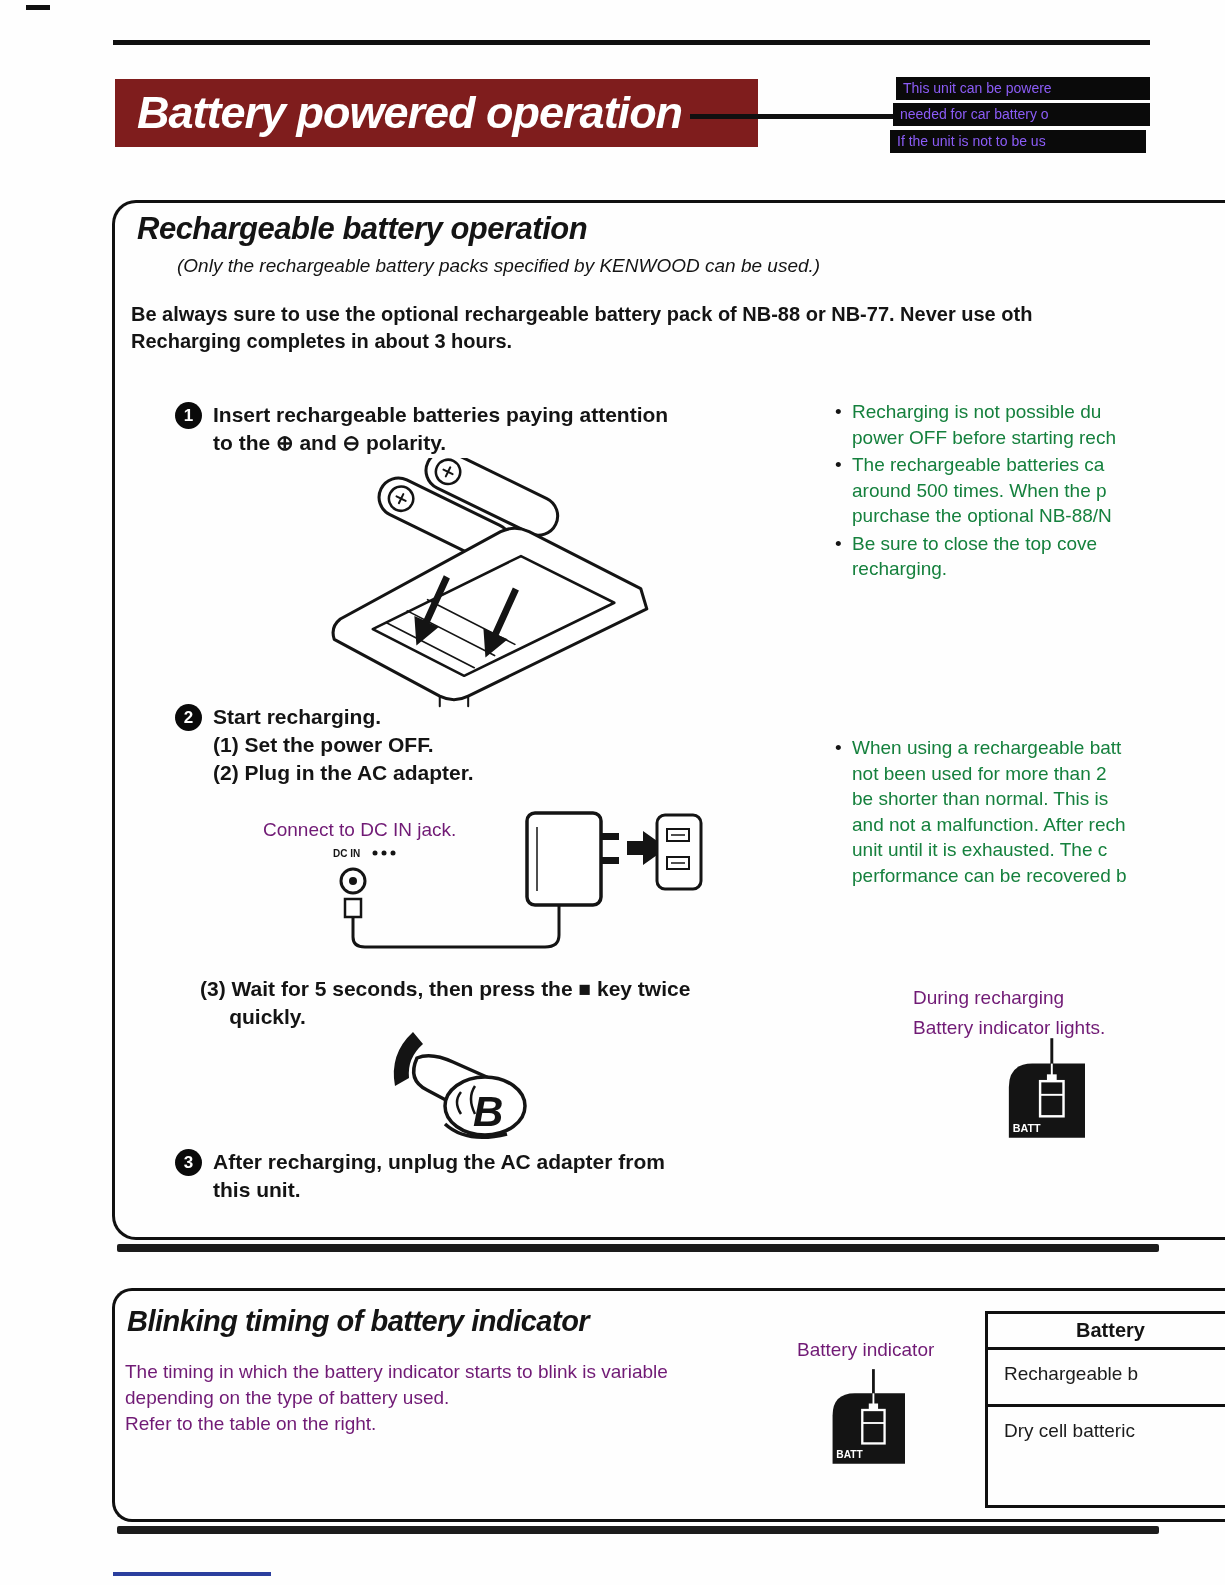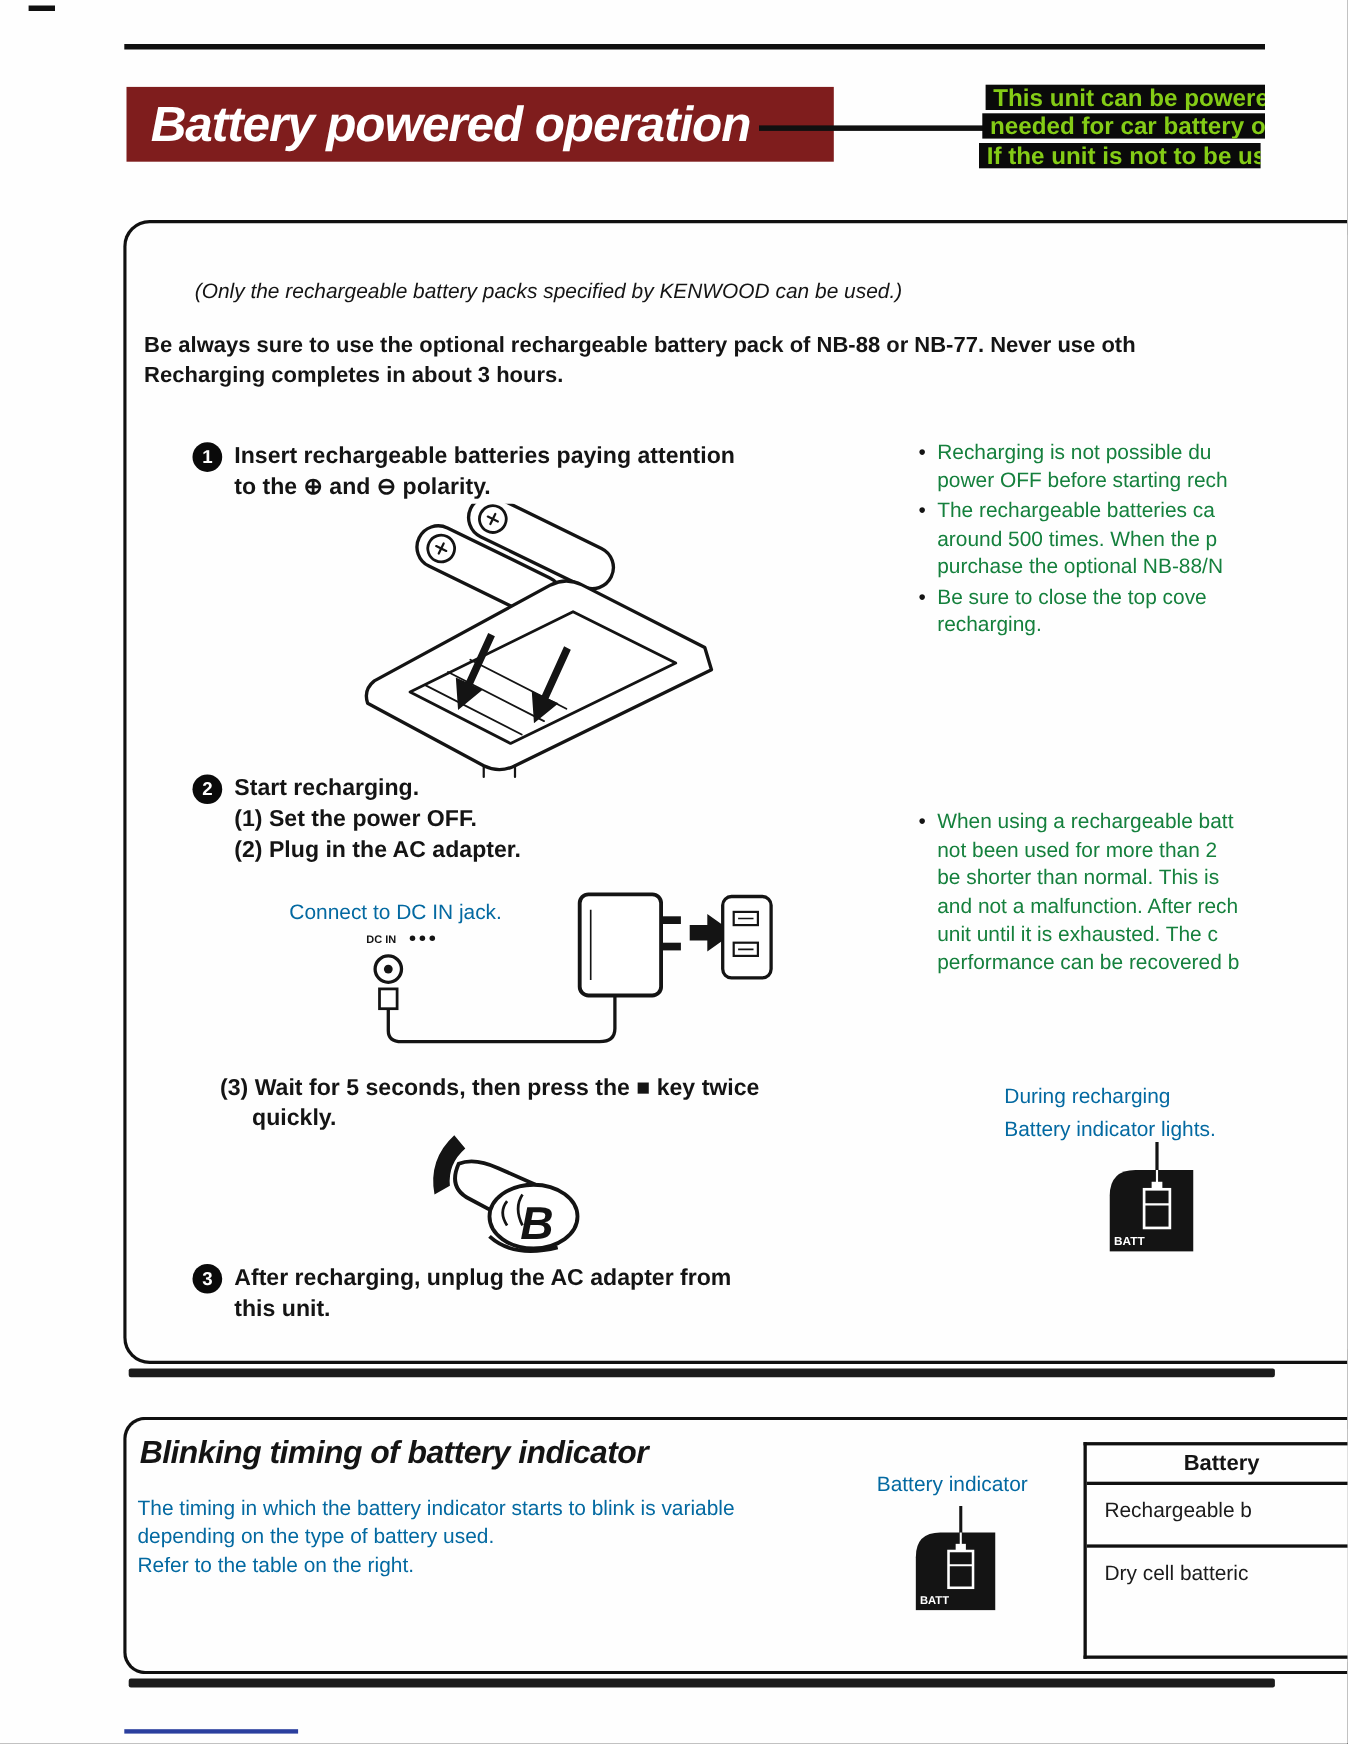--- a/index.html
+++ b/index.html
@@ -12,40 +12,40 @@
   .band { position: absolute; background: #1c1c1c; border-radius: 2px; }
   .banner {
     position: absolute; left: 115px; top: 79px; width: 643px; height: 68px;
     background: #7f1d1d; display: flex; align-items: center;
   }
   .banner-title {
     color: #fff; font-style: italic; font-weight: bold; font-size: 45px;
     letter-spacing: -1px; padding-left: 22px; white-space: nowrap;
   }
   .note {
-    position: absolute; height: 23px; background: #0a0a0a; color: #84cc16;
-    font-weight: bold; font-size: 22px; line-height: 23px; padding-left: 7px;
+    position: absolute; height: 23px; background: #0a0a0a; color: #8b5cf6;
+    font-weight: normal; font-size: 14px; line-height: 23px; padding-left: 7px;
     white-space: nowrap; overflow: hidden;
   }
   .panel { position: absolute; border: 3px solid #101010; border-right: none; }
   .sec-title { position: absolute; font-style: italic; font-weight: bold; font-size: 31px; letter-spacing: -0.5px; white-space: nowrap; }
   .sec-sub   { position: absolute; font-style: italic; font-weight: normal; font-size: 19px; white-space: nowrap; margin-left: 44px; }
   .intro     { position: absolute; font-weight: bold; font-size: 20px; line-height: 27px; white-space: pre-wrap; }
   .steprow   { position: absolute; display: flex; gap: 11px; align-items: flex-start; }
   .stepnum {
     flex: 0 0 27px; width: 27px; height: 27px; border-radius: 50%;
     background: #0a0a0a; color: #fff; font-weight: bold; font-size: 17px;
     line-height: 27px; text-align: center; margin-top: 1px;
   }
   .steptext { font-weight: bold; font-size: 21px; line-height: 28px; white-space: pre-wrap; }
   .bullets  { position: absolute; display: flex; flex-direction: column; gap: 2px; }
   .bullet   { display: flex; }
   .bullet::before { content: "\2022"; flex: 0 0 17px; font-size: 19px; line-height: 25.5px; }
   .bullet-text { font-size: 19px; line-height: 25.5px; white-space: pre-wrap; color: #15803d; }
-  .plain { position: absolute; color: #0369a1; }
+  .plain { position: absolute; color: #701a75; }
   .illus { position: absolute; }
   .batt-table { position: absolute; left: 870px; top: 20px; width: 248px; border: 3px solid #101010; border-right: none; background: #fefefe; }
   .batt-table .th  { height: 36px; line-height: 33px; text-align: center; font-weight: bold; font-size: 20px; border-bottom: 3px solid #101010; }
   .batt-table .tr  { font-size: 19px; padding: 13px 0 0 16px; color: #1b1b1b; }
   .batt-table .tr1 { height: 57px; border-bottom: 3px solid #101010; }
   .batt-table .tr2 { height: 98px; }
 </style>
 </head>
 <body>
 
@@ -58,20 +58,21 @@
     <span class="banner-title">Battery powered operation</span>
   </div>
   <div class="rule" style="left:690px;top:114px;width:208px;height:5px;"></div>
 
   <div class="note" style="left:896px;top:77px;width:254px;">This unit can be powere</div>
   <div class="note" style="left:893px;top:103px;width:257px;">needed for car battery o</div>
   <div class="note" style="left:890px;top:130px;width:256px;">If the unit is not to be us</div>
 
   <div class="panel" style="left:112px;top:200px;width:1113px;height:1040px;border-radius:24px 0 0 24px;">
 
+    <h1 class="sec-title" style="left:22px;top:8px;">Rechargeable battery operation</h1>
     <h2 class="sec-sub" style="left:18px;top:52px;">(Only the rechargeable battery packs specified by KENWOOD can be used.)</h2>
     <p class="intro" style="left:16px;top:98px;width:1032px;">Be always sure to use the optional rechargeable battery pack of NB-88 or NB-77. Never use oth
 Recharging completes in about 3 hours.</p>
 
     <div class="steprow" style="left:60px;top:198px;">
       <span class="stepnum">1</span>
       <div class="steptext">Insert rechargeable batteries paying attention
 to the ⊕ and ⊖ polarity.</div>
     </div>
 

